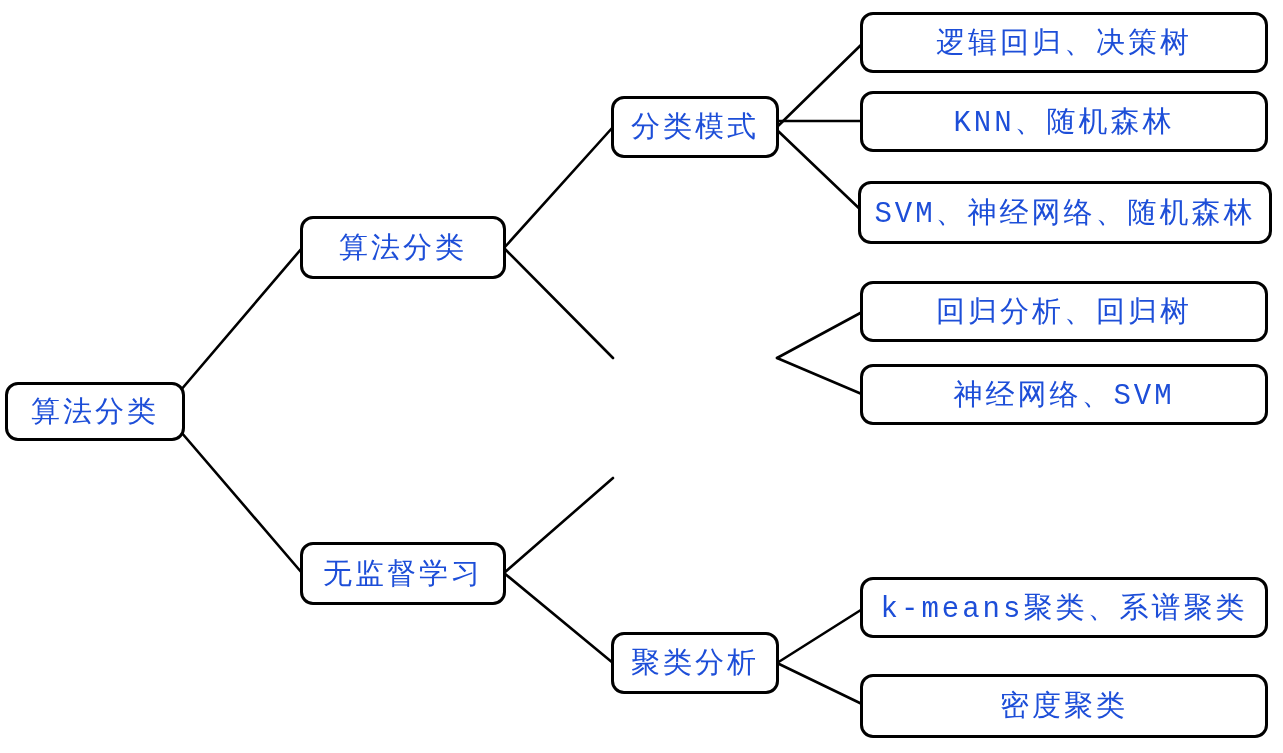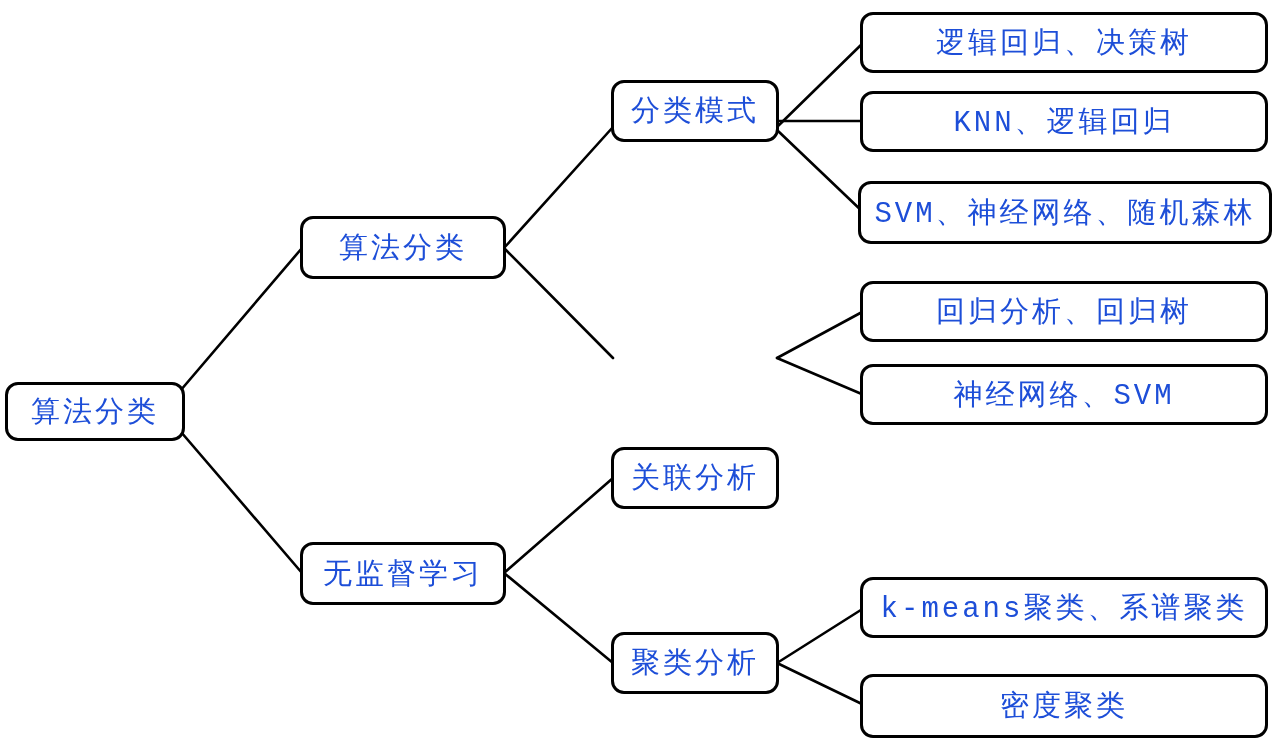--- a/index.html
+++ b/index.html
@@ -61,25 +61,24 @@
     <line x1="504" y1="573" x2="613" y2="663"></line>
     <line x1="777" y1="663" x2="864" y2="608"></line>
     <line x1="777" y1="663" x2="864" y2="705"></line>
   </svg>
 
   <div class="node root" style="top:382px">算法分类</div>
 
   <div class="node lvl2" style="top:216px">算法分类</div>
   <div class="node lvl2" style="top:542px">无监督学习</div>
 
-  <div class="node lvl3" style="top:80px">分类模式</div>
-  <div class="node lvl3" style="top:447px">关联分析</div>
+  <div class="node lvl3" style="top:96px">分类模式</div>
   <div class="node lvl3" style="top:632px">聚类分析</div>
 
   <div class="node leaf" style="top:12px">逻辑回归、决策树</div>
-  <div class="node leaf" style="top:91px">KNN、逻辑回归</div>
+  <div class="node leaf" style="top:91px">KNN、随机森林</div>
   <div class="node leaf" style="top:181px; left:858px; width:414px; height:63px">SVM、神经网络、随机森林</div>
   <div class="node leaf" style="top:281px">回归分析、回归树</div>
   <div class="node leaf" style="top:364px">神经网络、SVM</div>
   <div class="node leaf" style="top:577px">k-means聚类、系谱聚类</div>
   <div class="node leaf" style="top:674px; height:64px">密度聚类</div>
 
 </div>
 
 </body></html>

